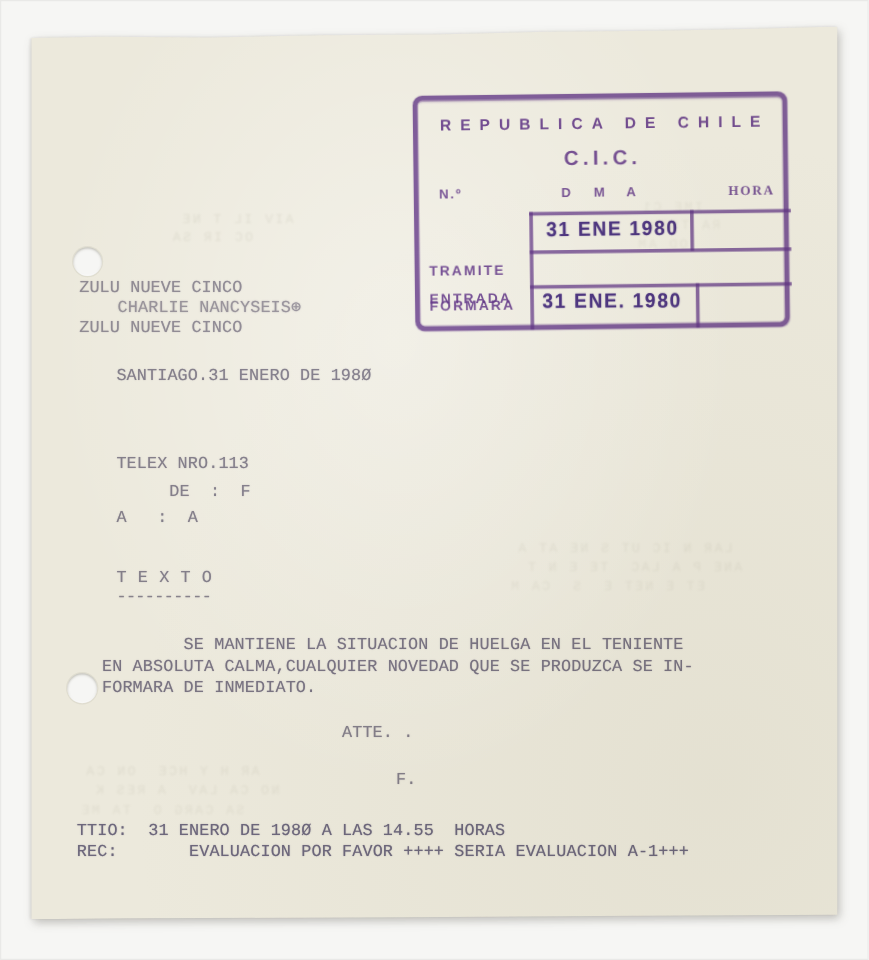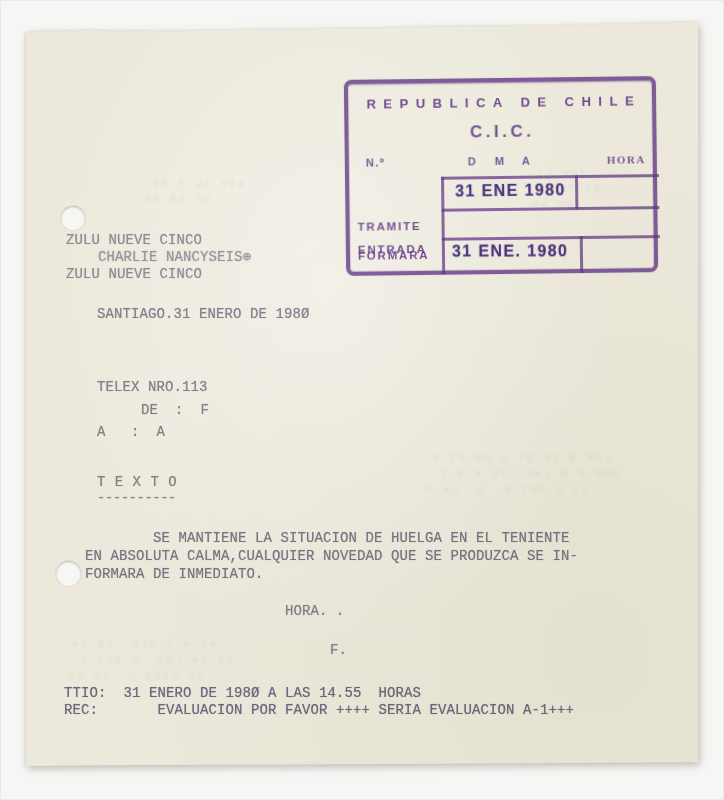--- a/index.html
+++ b/index.html
@@ -186,20 +186,20 @@
       <div class="t light l-zulu2">ZULU NUEVE CINCO</div>
       <div class="t mid l-santiago">SANTIAGO.31 ENERO DE 198Ø</div>
       <div class="t mid l-telex">TELEX NRO.113</div>
       <div class="t mid l-de">DE  :  F</div>
       <div class="t mid l-a">A   :  A</div>
       <div class="t mid l-texto">T E X T O</div>
       <div class="t l-texto-rule">----------</div>
       <div class="t body l-body1">        SE MANTIENE LA SITUACION DE HUELGA EN EL TENIENTE</div>
       <div class="t body l-body3">FORMARA DE INMEDIATO.</div>
       <div class="t body l-body2">EN ABSOLUTA CALMA,CUALQUIER NOVEDAD QUE SE PRODUZCA SE IN-</div>
-      <div class="t mid l-atte">HORA. .</div>
+      <div class="t mid l-atte">ATTE. .</div>
       <div class="t mid l-f">F.</div>
       <div class="t darker l-ttio">TTIO:  31 ENERO DE 198Ø A LAS 14.55  HORAS</div>
       <div class="t darker l-rec">REC:       EVALUACION POR FAVOR ++++ SERIA EVALUACION A-1+++</div>
 
     </div>
   </div>
 </div>
 
 </body></html>

